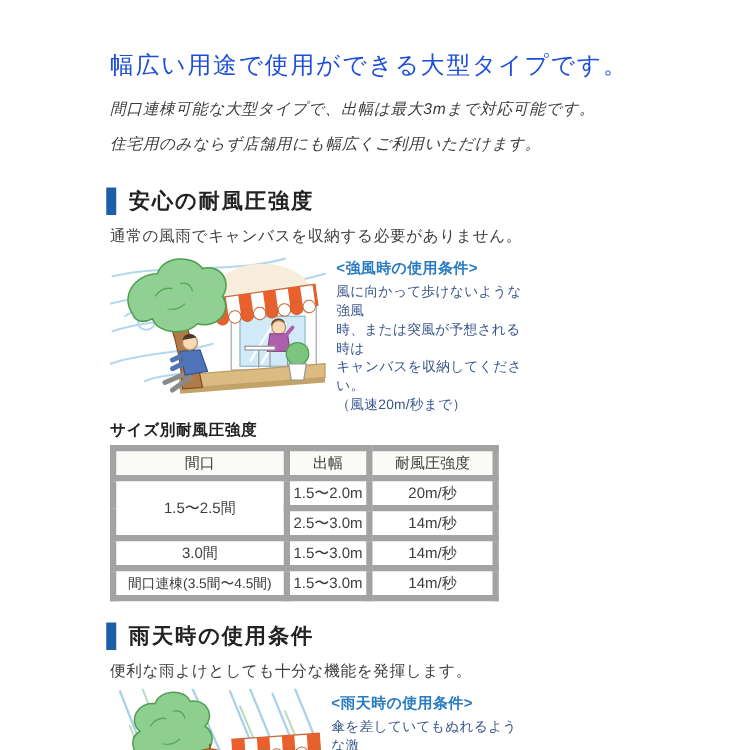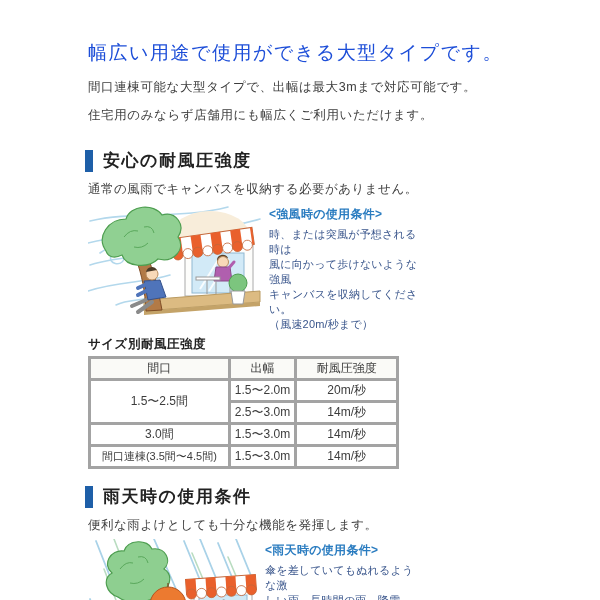--- a/index.html
+++ b/index.html
@@ -7,39 +7,39 @@
   body {
     width:600px; height:600px; overflow:hidden;
     background:#ffffff; color:#383838;
     font-family:"Liberation Sans","DejaVu Sans",sans-serif;
   }
   .page { padding:8px 0 0 88px; width:545px; }
 
   .title { margin:0 0 12px 0; font-weight:500; line-height:30px; font-size:19px; letter-spacing:1.5px; color:#454545; }
   .title .t2 { color:#1d4ed8; }
 
-  .intro { margin:0 0 13px 0; font-size:12.5px; letter-spacing:0.6px; line-height:15px; color:#3c3c3c; }
+  .intro { margin:0 0 13px 0; font-size:12.5px; letter-spacing:0.6px; line-height:15px; color:#3c3c3c;font-style:italic; }
   .intro.first { margin-top:12px; }
 
   .section-head { display:flex; align-items:center; margin:26px 0 9px -3px; }
   .section-bar { width:8px; height:22px; background:#1e5fa8; margin-right:10px; flex:0 0 auto; }
   .section-title { margin:0; font-size:17px; font-weight:bold; letter-spacing:1.5px; color:#222; }
 
   .lead { margin:0 0 5px 0; font-size:12.5px; letter-spacing:0.5px; color:#404040; }
 
   .scene-row { display:flex; align-items:flex-start; }
   .illus { flex:0 0 auto; display:block; }
   .condition { margin-left:5px; margin-top:3px; width:152px; }
   .cond-title { font-size:12px; font-weight:bold; color:#2a7cc0; letter-spacing:0.3px; margin-bottom:4px; }
   .cond-line { font-size:11px; line-height:15px; color:#3a568c; letter-spacing:0.2px; }
 
   .table-title { margin:4px 0 3px 0; font-size:12.5px; font-weight:bold; letter-spacing:0.5px; color:#222; }
   table.spec { border-collapse:collapse; width:311px; table-layout:fixed; }
   table.spec th, table.spec td {
-    border:3px solid #a3a3a3; text-align:center; padding:1px 2px;
+    border:5px solid #a3a3a3; text-align:center; padding:1px 2px;
     font-size:12px; font-weight:normal; color:#3c3c3c; height:16px;
   }
   table.spec th { background:#fafaf7; height:17px; }
   table.spec .col-maguchi { width:132px; }
   table.spec .col-debaba  { width:63px;  }
   table.spec .col-wind    { width:96px;  }
   table.spec tr.group-sep td { border-top:2px solid #14b8a6; }
   table.spec td.small { font-size:11px; }
 
   .rain-section .section-head { margin-top:16px; }
@@ -120,22 +120,22 @@
         <path d="M58,97 L44,103 M64,99 L50,109" stroke="#8a8a8a" stroke-width="4" stroke-linecap="round"></path>
         <path d="M56,78 L72,77 L78,94 L60,97 Z" fill="#4f74ba" stroke="#35528c"></path>
         <path d="M59,81 L50,85 M60,87 L50,92" stroke="#4f74ba" stroke-width="4" stroke-linecap="round"></path>
         <circle cx="64" cy="71" r="6" fill="#f8d9b8" stroke="#b98d5f"></circle>
         <path d="M58,69 a6,6 0 0 1 11,-2 l-11,2 z" fill="#4a3a28"></path>
       </g>
     </svg>
 
     <div class="condition">
       <div class="cond-title">&lt;強風時の使用条件&gt;</div>
+      <div class="cond-line">風に向かって歩けないような強風</div>
       <div class="cond-line">時、または突風が予想される時は</div>
-      <div class="cond-line">風に向かって歩けないような強風</div>
       <div class="cond-line">キャンバスを収納してください。</div>
       <div class="cond-line">（風速20m/秒まで）</div>
     </div>
   </div>
 
   <div class="table-title">サイズ別耐風圧強度</div>
   <table class="spec">
     <tbody>
         <tr>
       <th class="col-maguchi">間口</th>

